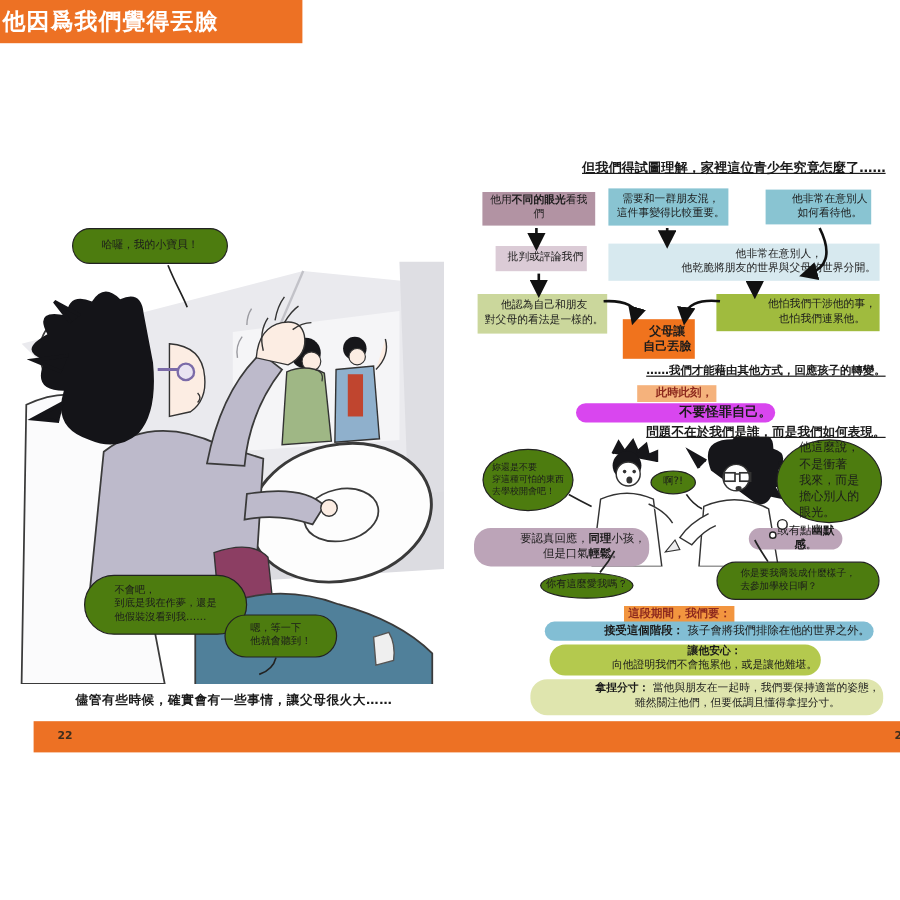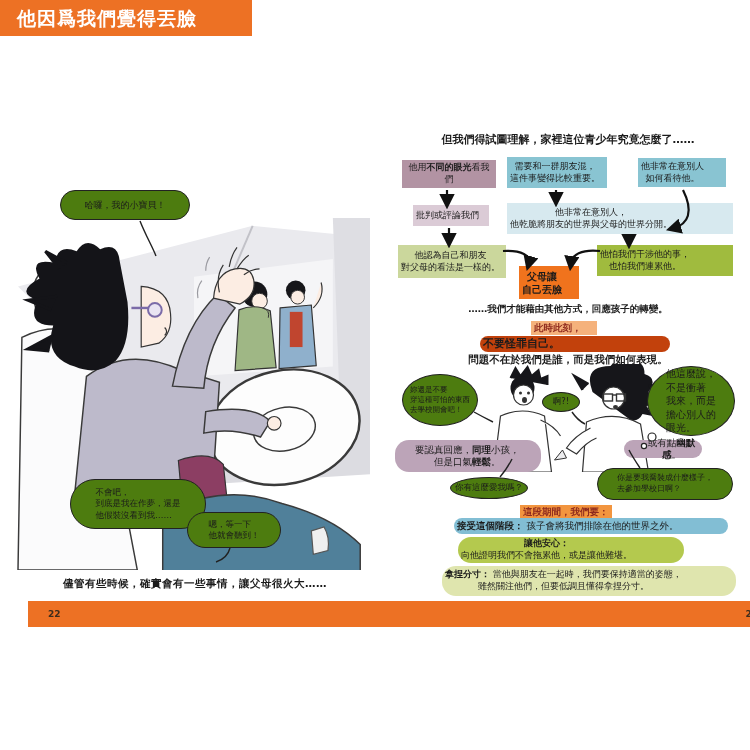--- a/index.html
+++ b/index.html
@@ -5,21 +5,21 @@
   html,body{margin:0;padding:0;}
   body{
     width:750px;height:750px;position:relative;overflow:hidden;
     background:#ffffff;color:#1b1b1b;
     font-family:"DejaVu Sans",sans-serif;
   }
   
   .title-banner{
     position:absolute;left:0;top:133;width:252px;height:36px;
     background:#ED7124;color:#fff;font-weight:700;font-size:19px;
-    line-height:36px;padding-left:17px;box-sizing:border-box;
+    line-height:36px;padding-left:2px;box-sizing:border-box;
     letter-spacing:1px;z-index:4;
   }
   .caption{
     position:absolute;left:25px;top:577px;width:340px;text-align:center;
     font-size:10.5px;font-weight:700;letter-spacing:.5px;z-index:4;
   }
   .page-band{
     position:absolute;left:0;top:601px;width:750px;height:26px;
     background:#ED7124;z-index:4;margin-left:28px;
   }
@@ -29,26 +29,26 @@
   }
   
   .bubble{
     position:absolute;background:#4d7c0f;border:1.4px solid #222;
     display:flex;align-items:center;justify-content:center;text-align:left;
     white-space:pre-line;z-index:6;box-sizing:border-box;line-height:1.35;
   }
   .thought{border-radius:44px / 35px;}
   
   .fbox{
-    position:absolute;display:flex;align-items:center;justify-content:flex-start;
+    position:absolute;display:flex;align-items:center;justify-content:flex-end;
     text-align:center;white-space:pre-line;font-size:9px;line-height:1.3;
     padding:2px 3px;box-sizing:border-box;z-index:4;
   }
   .rnd{border-radius:14px;padding-left:20px;}
-  .hdr{position:absolute;text-align:center;font-weight:700;z-index:4;white-space:pre-line;}
+  .hdr{position:absolute;text-align:right;font-weight:700;z-index:4;white-space:pre-line;text-decoration:underline;}
   .b{font-weight:700;}
   .scene{position:absolute;z-index:1;}
   #overlay{position:absolute;left:0;top:0;width:750px;height:750px;z-index:5;pointer-events:none;}
 </style>
 </head>
 <body>
 
 <div class="title-banner">他因爲我們覺得丟臉</div>
 
 <svg class="scene" style="left:15px;top:218px" width="358" height="352" viewBox="0 0 360 360">
@@ -131,21 +131,21 @@
 他乾脆將朋友的世界與父母的世界分開。</div>
 <div class="fbox" style="left:398px;top:245px;width:108px;height:33px;background:#CBD79C">他認為自己和朋友
 對父母的看法是一樣的。</div>
 <div class="fbox" style="left:597px;top:245px;width:136px;height:31px;background:#A0BB3E">他怕我們干涉他的事，
 也怕我們連累他。</div>
 <div class="fbox b" style="left:519px;top:266px;width:60px;height:33px;background:#F0731D;font-size:10px">父母讓
 自己丟臉</div>
 
 <div class="hdr" style="left:398px;top:303px;width:340px;font-size:9.5px;font-weight:600">……我們才能藉由其他方式，回應孩子的轉變。</div>
 <div class="fbox b" style="left:531px;top:321px;width:66px;height:14px;background:#F5B27C;color:#8E2A1E;font-size:9.5px">此時此刻，</div>
-<div class="fbox b" style="left:480px;top:336px;width:190px;height:16px;background:#c2410c;border-radius:9px;font-size:11px">不要怪罪自己。</div>
+<div class="fbox b" style="left:480px;top:336px;width:166px;height:16px;background:#d946ef;border-radius:9px;font-size:11px">不要怪罪自己。</div>
 <div class="hdr" style="left:398px;top:353px;width:340px;font-size:10.5px">問題不在於我們是誰，而是我們如何表現。</div>
 
 <svg class="scene" style="left:468px;top:364px" width="205" height="108" viewBox="0 0 200 108">
 
   <path d="M40,14 l5,-10 5,8 7,-9 4,9 7,-6 2,9 7,-3 0,9" fill="#16161a" stroke="#16161a" stroke-width="2"></path>
   <circle cx="52" cy="24" r="12" fill="#16161a"></circle>
   <circle cx="53" cy="31" r="10" fill="#fff" stroke="#333" stroke-width="1.2"></circle>
   <circle cx="50" cy="29" r="1.5" fill="#333"></circle>
     <circle cx="58" cy="29" r="1.5" fill="#333"></circle>
   <ellipse cx="54" cy="36" rx="2.5" ry="3" fill="#333"></ellipse>

